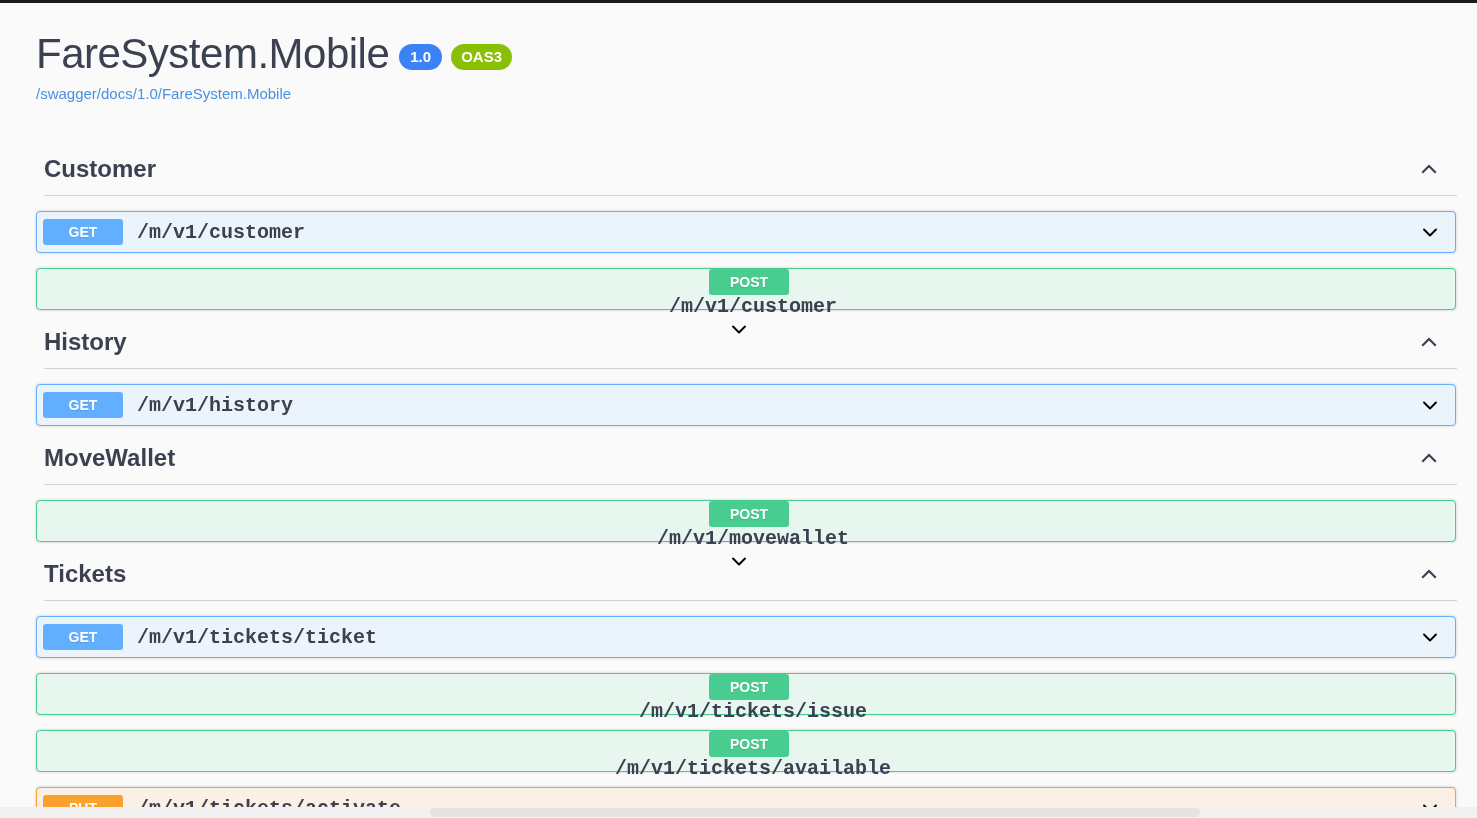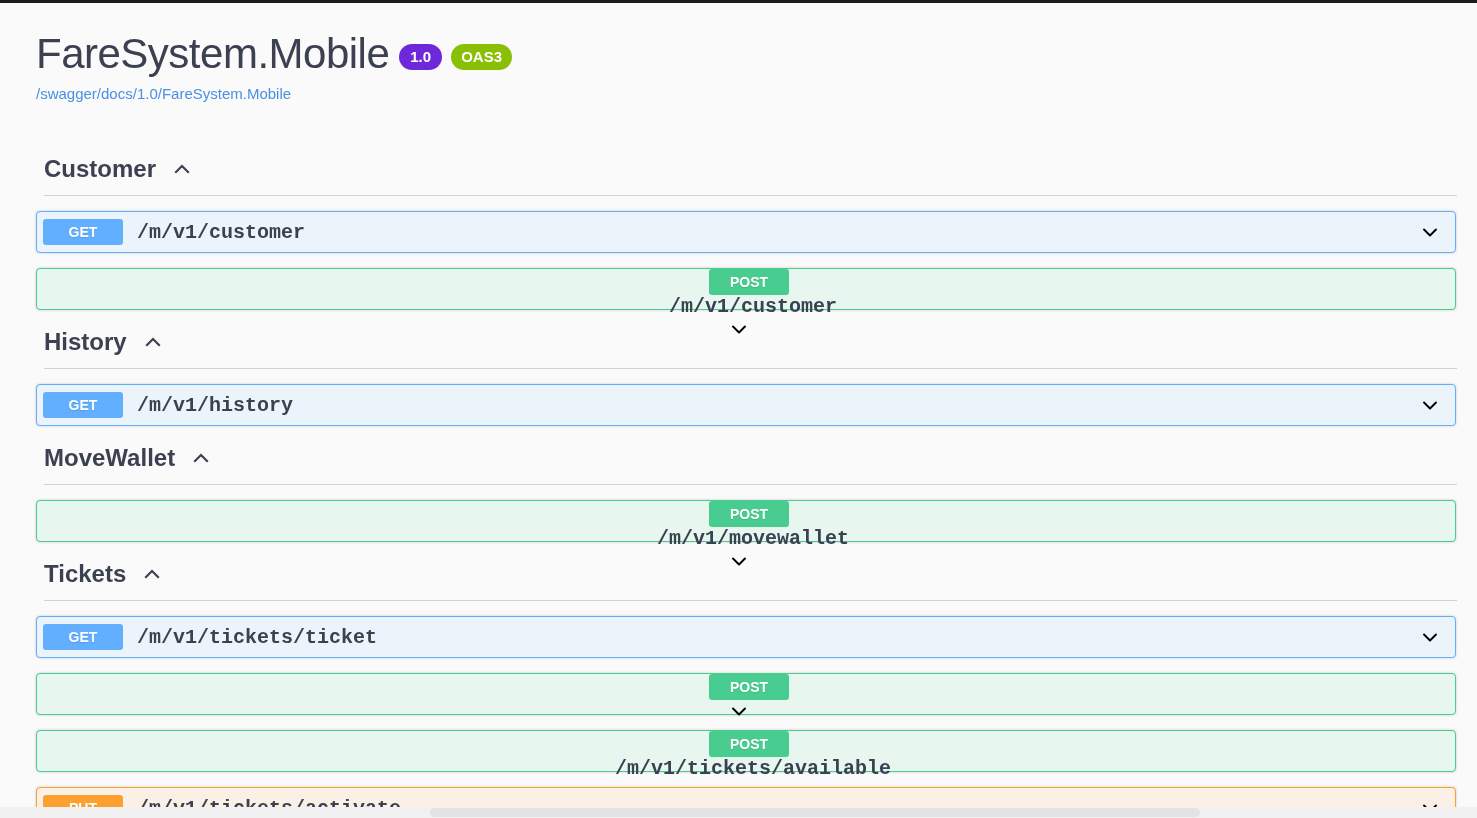--- a/index.html
+++ b/index.html
@@ -45,21 +45,21 @@
     font-size: 42px;
     line-height: 1.05;
     font-weight: normal;
     color: #3b4151;
     letter-spacing: -0.5px;
     font-family: "Liberation Sans", sans-serif;
   }
 
   .version-badge {
     display: inline-block;
-    background: #6d28d9;
+    background: #3b82f6;
     color: #ffffff;
     font-size: 15px;
     font-weight: bold;
     line-height: 1;
     padding: 5px 11px 6px 11px;
     border-radius: 57px;
     margin-left: 10px;
     margin-top: 6px;
     font-family: "Liberation Sans", sans-serif;
   }
@@ -92,21 +92,21 @@
     margin-top: 49px;
   }
 
   .tag-section {
     margin: 0 0 0 0;
   }
 
   .tag-header {
     display: flex;
     align-items: center;
-    justify-content: flex-start;
+    justify-content: space-between;
     margin: 0 20px 0 44px;
     padding: 0 0 10px 0;
     border-bottom: 1px solid #d3d3d3;
     cursor: pointer;
     height: 44px;
     gap: 16px;
   }
 
   .tag-name {
     font-size: 24px;
@@ -308,20 +308,21 @@
             <span class="method-badge m-get">GET</span>
             <span class="op-path">/m/v1/tickets/ticket</span>
             <span class="op-chevron">
               <svg width="22" height="22" viewBox="0 0 22 22" aria-hidden="true">
                 <path d="M5 8.5 L11 14.5 L17 8.5" fill="none" stroke="#000000" stroke-width="1.9" stroke-linecap="round" stroke-linejoin="round"></path>
               </svg>
             </span>
           </div>
           <div class="op-row row-post">
             <span class="method-badge m-post">POST</span>
+            <span class="op-path">/m/v1/tickets/issue</span>
             <span class="op-chevron">
               <svg width="22" height="22" viewBox="0 0 22 22" aria-hidden="true">
                 <path d="M5 8.5 L11 14.5 L17 8.5" fill="none" stroke="#000000" stroke-width="1.9" stroke-linecap="round" stroke-linejoin="round"></path>
               </svg>
             </span>
           </div>
           <div class="op-row row-post">
             <span class="method-badge m-post">POST</span>
             <span class="op-path">/m/v1/tickets/available</span>
             <span class="op-chevron">

